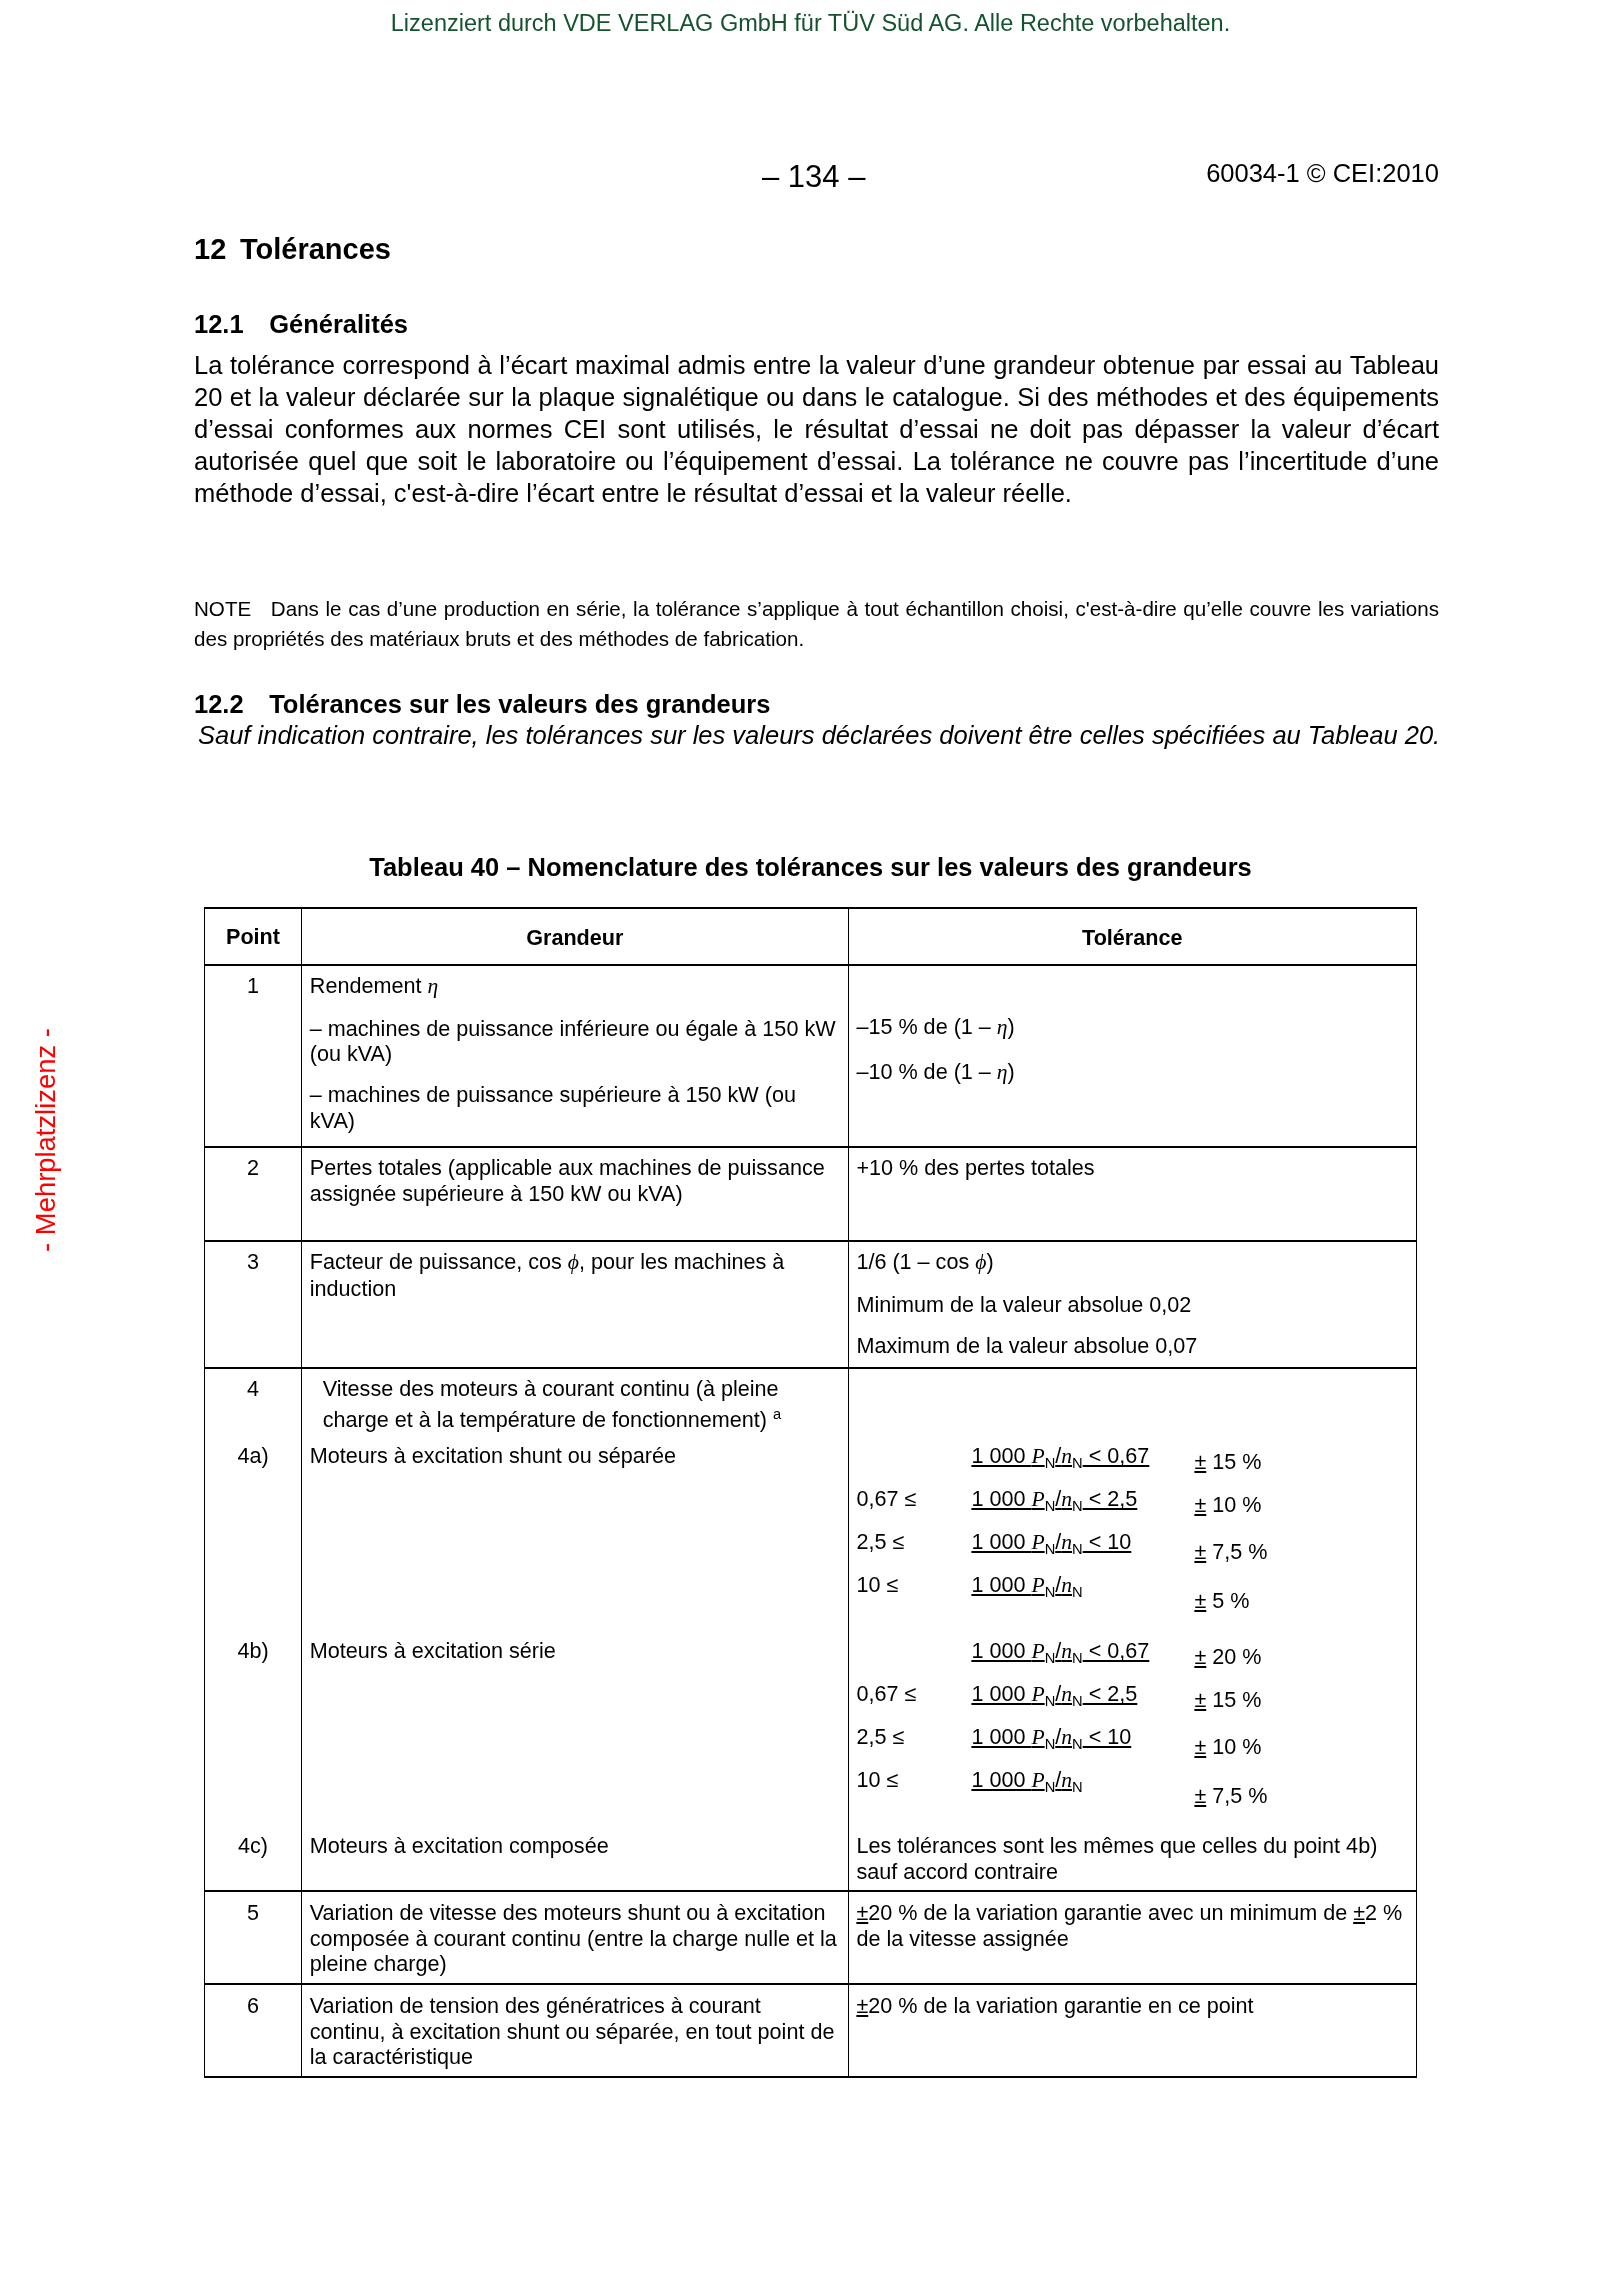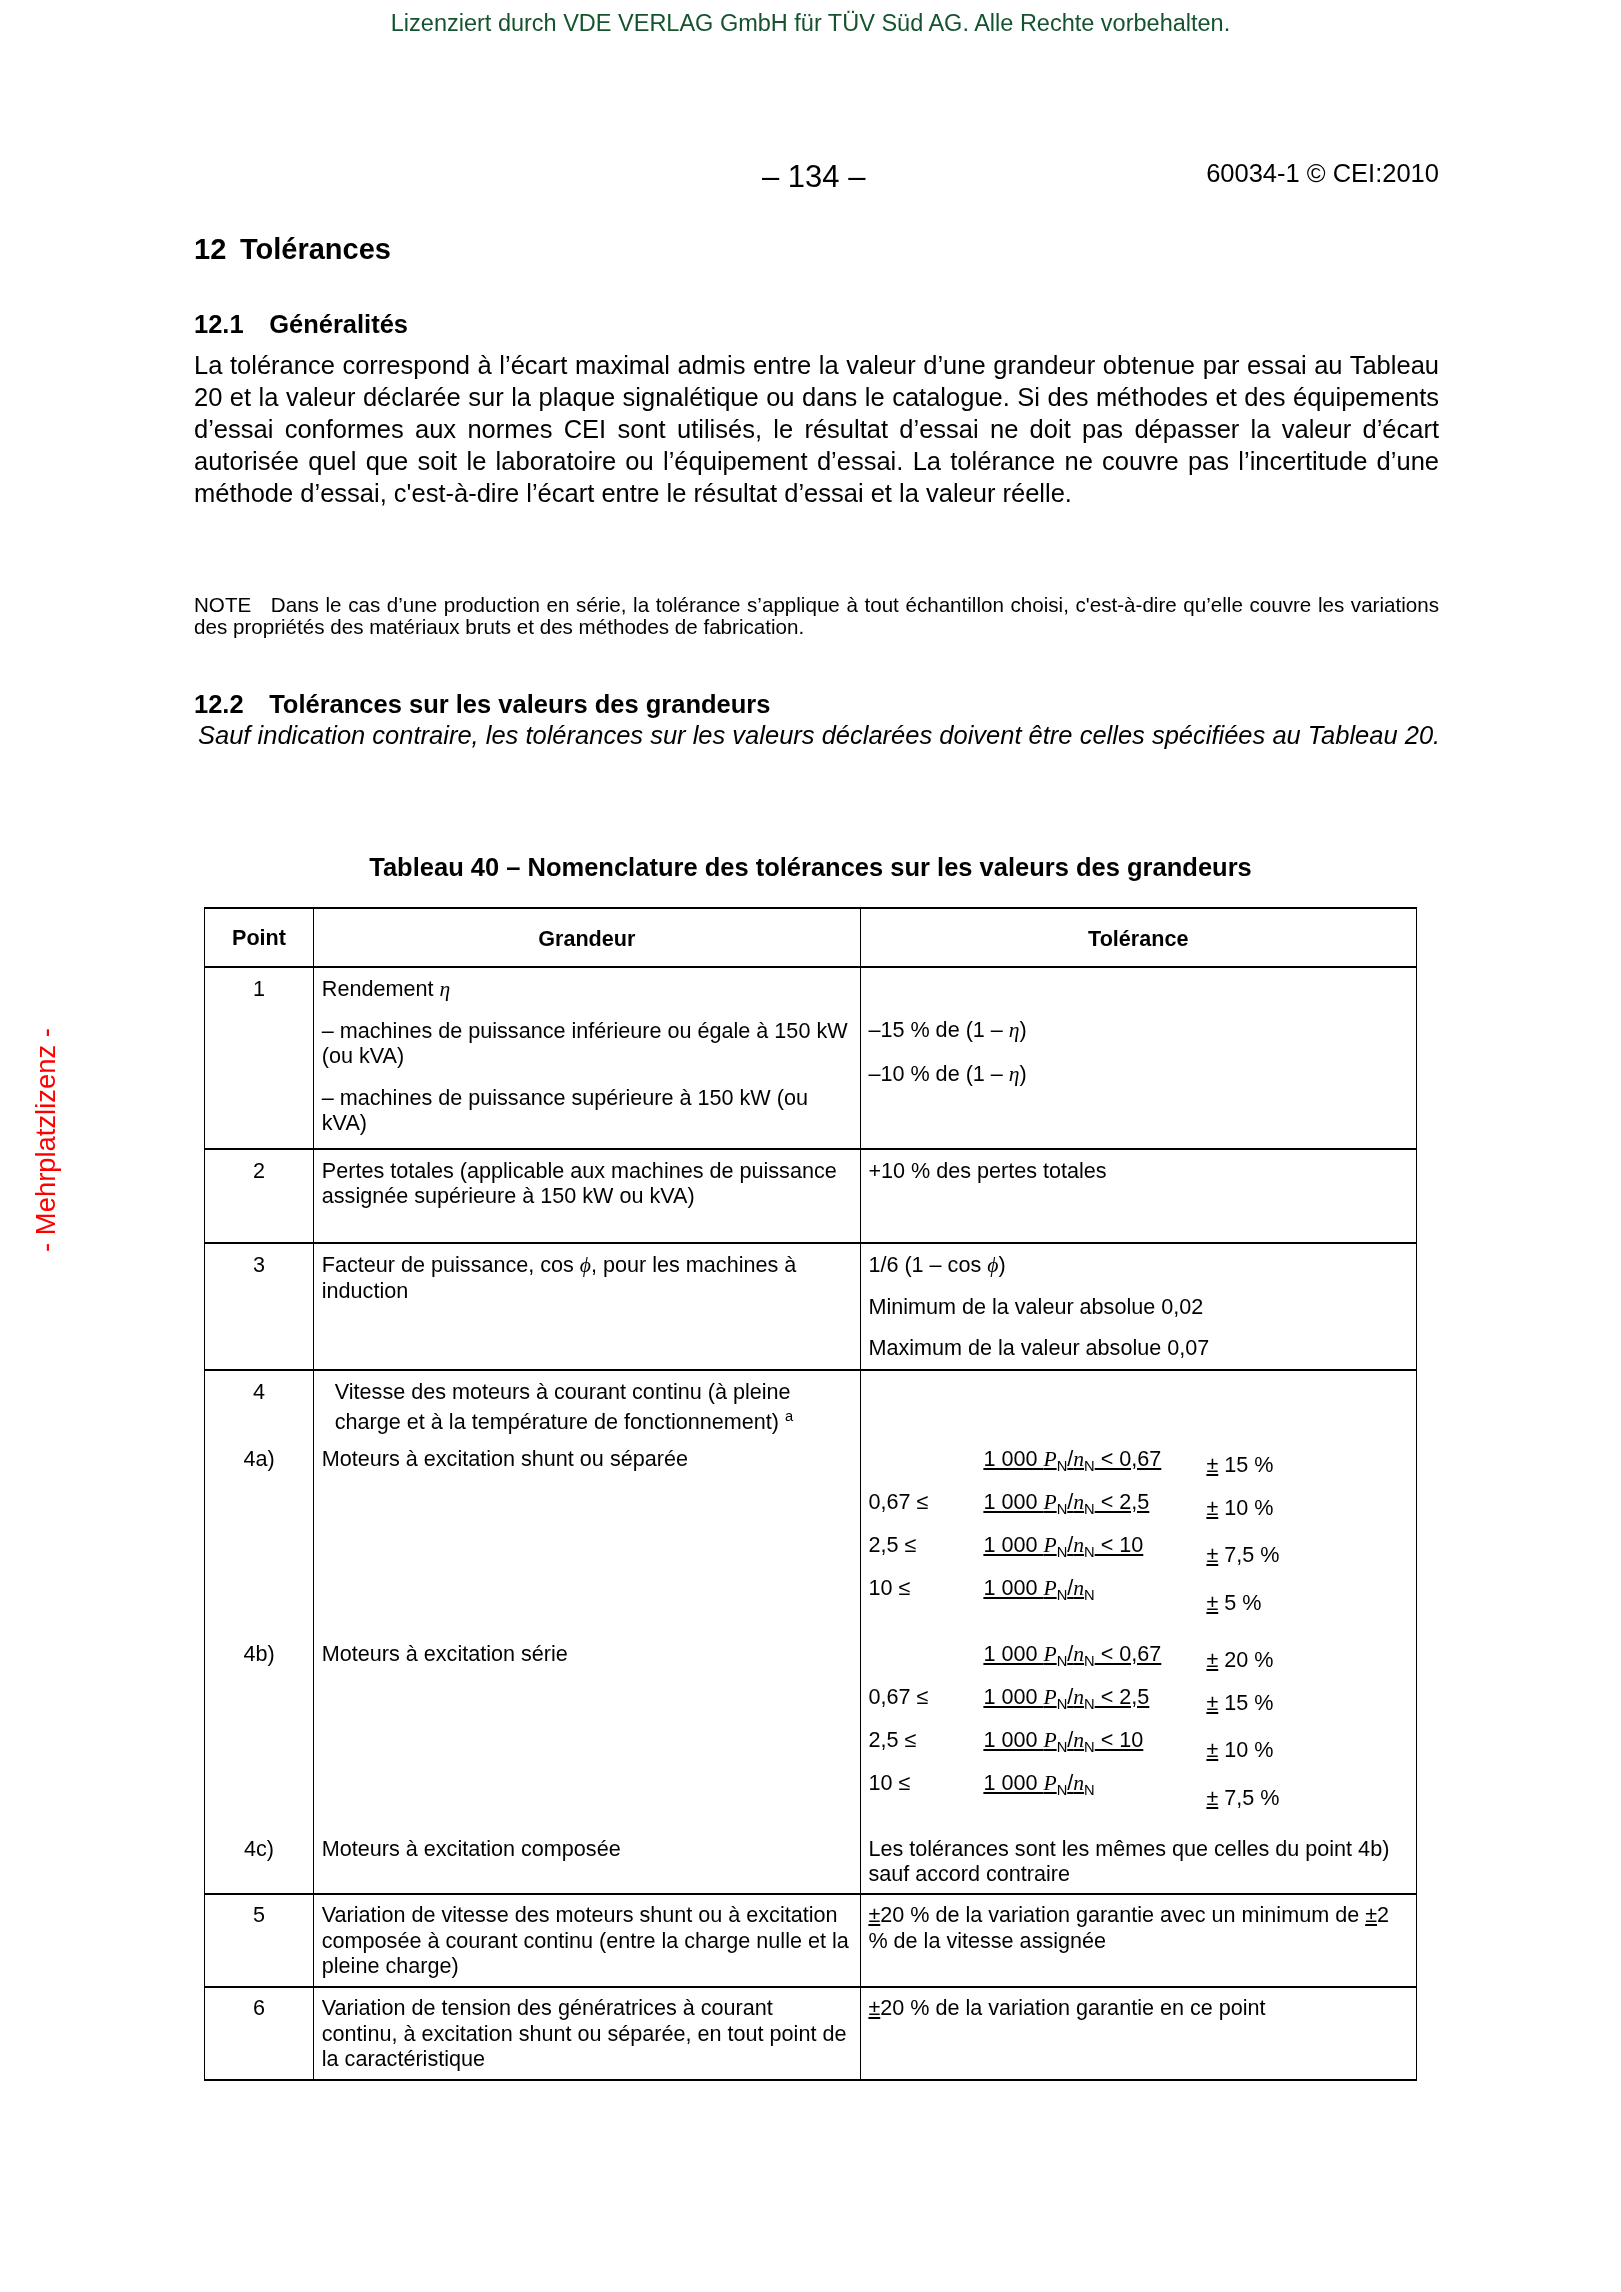--- a/index.html
+++ b/index.html
@@ -10,21 +10,21 @@
                    color: #14532d; font-size: 23.5px; }
   .watermark-side { color: #ff0000; font-size: 27.4px; white-space: nowrap;
                     left: 46px; top: 1140px; transform: translate(-50%, -50%) rotate(-90deg); }
   .page-no { left: 762px; top: 159px; font-size: 31px; }
   .doc-ref { right: 182px; top: 159px; font-size: 25.5px; }
   .h1 { left: 194px; top: 233px; font-size: 29px; font-weight: bold; }
   .h1 .num { margin-right: 13.7px; }
   .h2 { left: 194px; top: 310px; font-size: 25.5px; font-weight: bold; }
   .h2 .num { margin-right: 25.5px; }
   .para { left: 194px; width: 1245px; font-size: 25.5px; line-height: 32px; text-align: justify; }
-  .note { left: 194px; width: 1245px; font-size: 20.6px; line-height: 22px; text-align: justify; }
+  .note { left: 194px; width: 1245px; font-size: 20.6px; line-height: 30px; text-align: justify; }
   .note .lbl { margin-right: 19.6px; }
   .caption { left: 0; width: 1621px; text-align: center; top: 853px;
              font-size: 25.5px; font-weight: bold; }
 
   table.tol { position: absolute; left: 204px; top: 907px; width: 1213px;
               border-collapse: collapse; font-size: 21.6px; line-height: 25.5px; }
   table.tol th, table.tol td { border: 1.5px solid #000; vertical-align: top; }
   table.tol th { font-weight: bold; height: 41px; vertical-align: middle; text-align: center; }
   table.tol tr.group td { border-top: 2.9px solid #000; }
   table.tol thead tr th { border-top: 2.9px solid #000; border-bottom: 2.9px solid #000; }
@@ -72,21 +72,21 @@
   <span class="num">12.2</span><span>Tolérances sur les valeurs des grandeurs</span>
 </div>
 
 <p class="abs para" style="top:715px; margin:4px;font-style:italic;">Sauf indication contraire, les tolérances sur les valeurs déclarées doivent être celles spécifiées au Tableau 20.</p>
 
 <div class="abs caption">Tableau 40 – Nomenclature des tolérances sur les valeurs des grandeurs</div>
 
 <table class="tol">
   <thead>
     <tr>
-      <th class="c-point" style="padding:8px;">Point</th>
+      <th class="c-point" style="padding:2px;">Point</th>
       <th class="c-gr">Grandeur</th>
       <th class="c-tol">Tolérance</th>
     </tr>
   </thead>
   <tbody>
 
     <tr class="group" style="height:182px;">
       <td class="c-point">1</td>
       <td class="c-gr">
         <div class="line">

